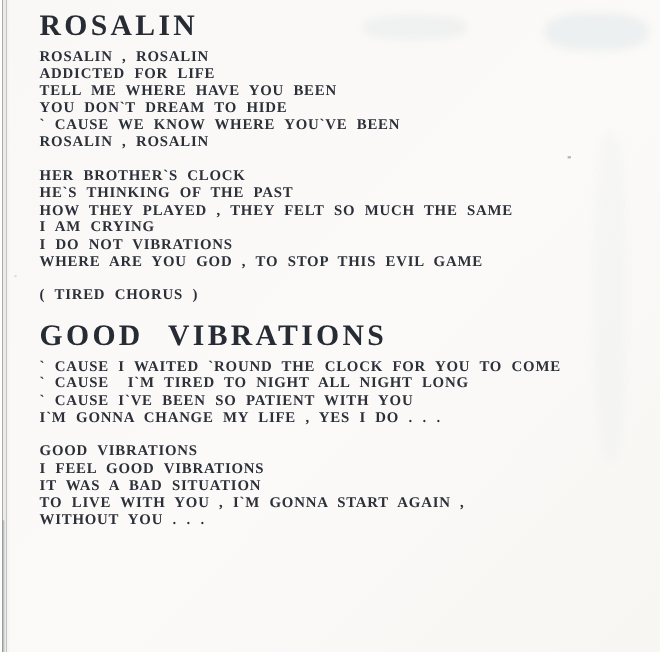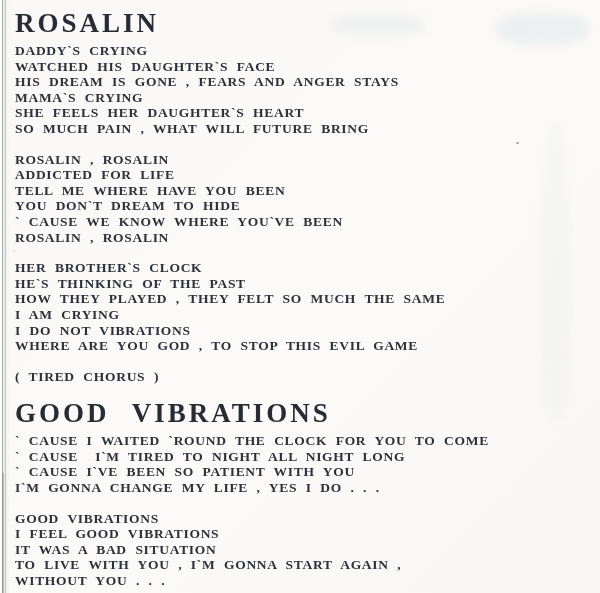--- a/index.html
+++ b/index.html
@@ -13,21 +13,21 @@
     background: #ffffff;
     font-family: "Liberation Serif", "DejaVu Serif", serif;
   }
   .page {
     position: relative;
     width: 600px;
     height: 593px;
     background: linear-gradient(135deg, #f9f8f6 0%, #fbfaf8 55%, #f7f6f3 100%);
     color: #2c3039;
     box-sizing: border-box;
-    padding: 9px 0 0 15px;
+    padding: 9px 0 0 36px;
   }
   
   .scan-edge {
     position: absolute;
     left: 0; top: 0; bottom: 0;
     width: 9px;
     background:
       linear-gradient(to right,
         #fdfdfd 0px, #fdfdfd 1px,
         #ffffff 1px, #ffffff 2px,
@@ -101,28 +101,20 @@
   <div class="ghost ghost-1"></div>
   <div class="ghost ghost-2"></div>
   <div class="ghost ghost-3"></div>
   <div class="speck speck-1"></div>
   <div class="speck speck-2"></div>
   <div id="songs-container">
   <section class="song">
     <h1 class="song-title">ROSALIN</h1>
     <div>
           <div class="stanza">
-            <div class="line">DADDY`S CRYING</div>
-            <div class="line">WATCHED HIS DAUGHTER`S FACE</div>
-            <div class="line">HIS DREAM IS GONE , FEARS AND ANGER STAYS</div>
-            <div class="line">MAMA`S CRYING</div>
-            <div class="line">SHE FEELS HER DAUGHTER`S HEART</div>
-            <div class="line">SO MUCH PAIN , WHAT WILL FUTURE BRING</div>
-          </div>
-          <div class="stanza">
             <div class="line">ROSALIN , ROSALIN</div>
             <div class="line">ADDICTED FOR LIFE</div>
             <div class="line">TELL ME WHERE HAVE YOU BEEN</div>
             <div class="line">YOU DON`T DREAM TO HIDE</div>
             <div class="line">` CAUSE WE KNOW WHERE YOU`VE BEEN</div>
             <div class="line">ROSALIN , ROSALIN</div>
           </div>
           <div class="stanza">
             <div class="line">HER BROTHER`S CLOCK</div>
             <div class="line">HE`S THINKING OF THE PAST</div>

